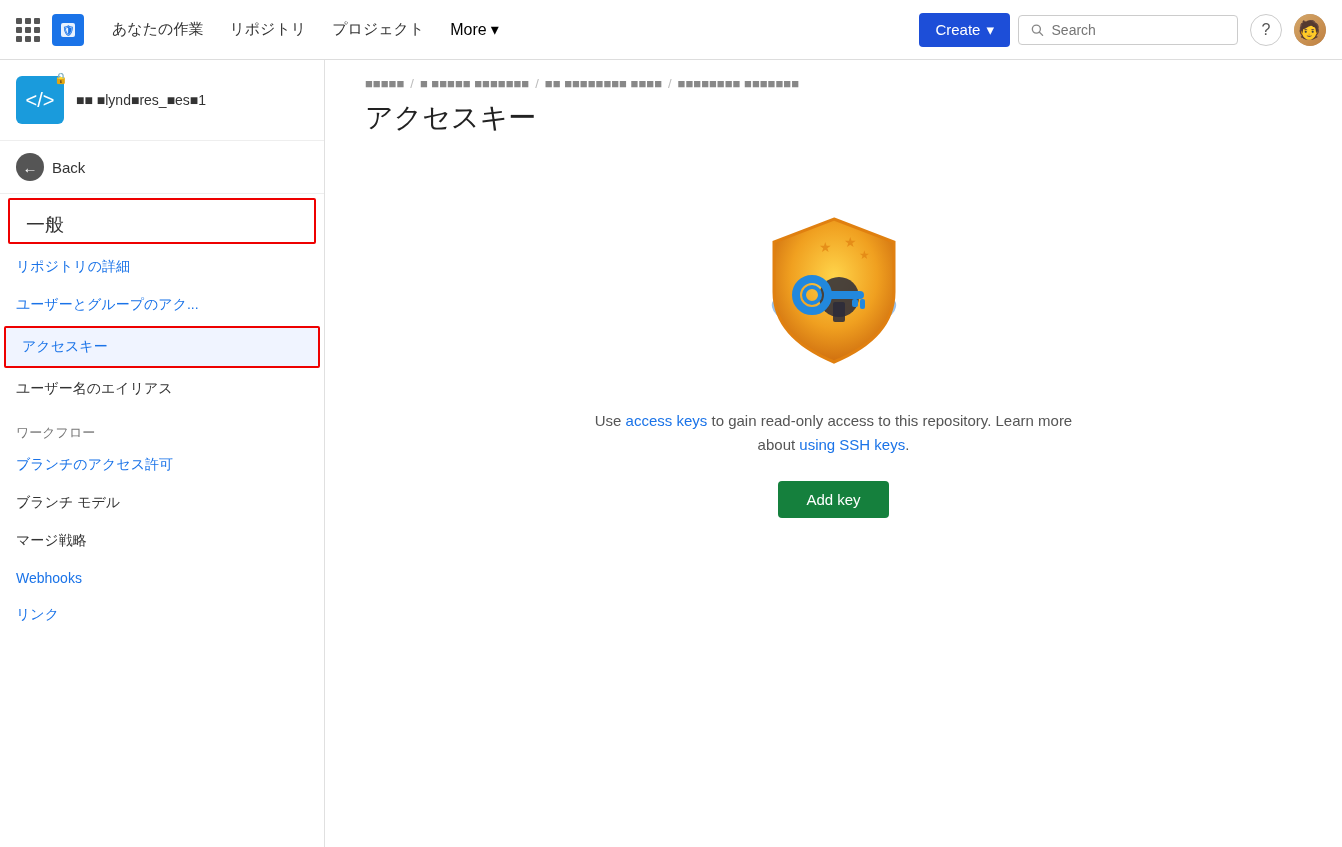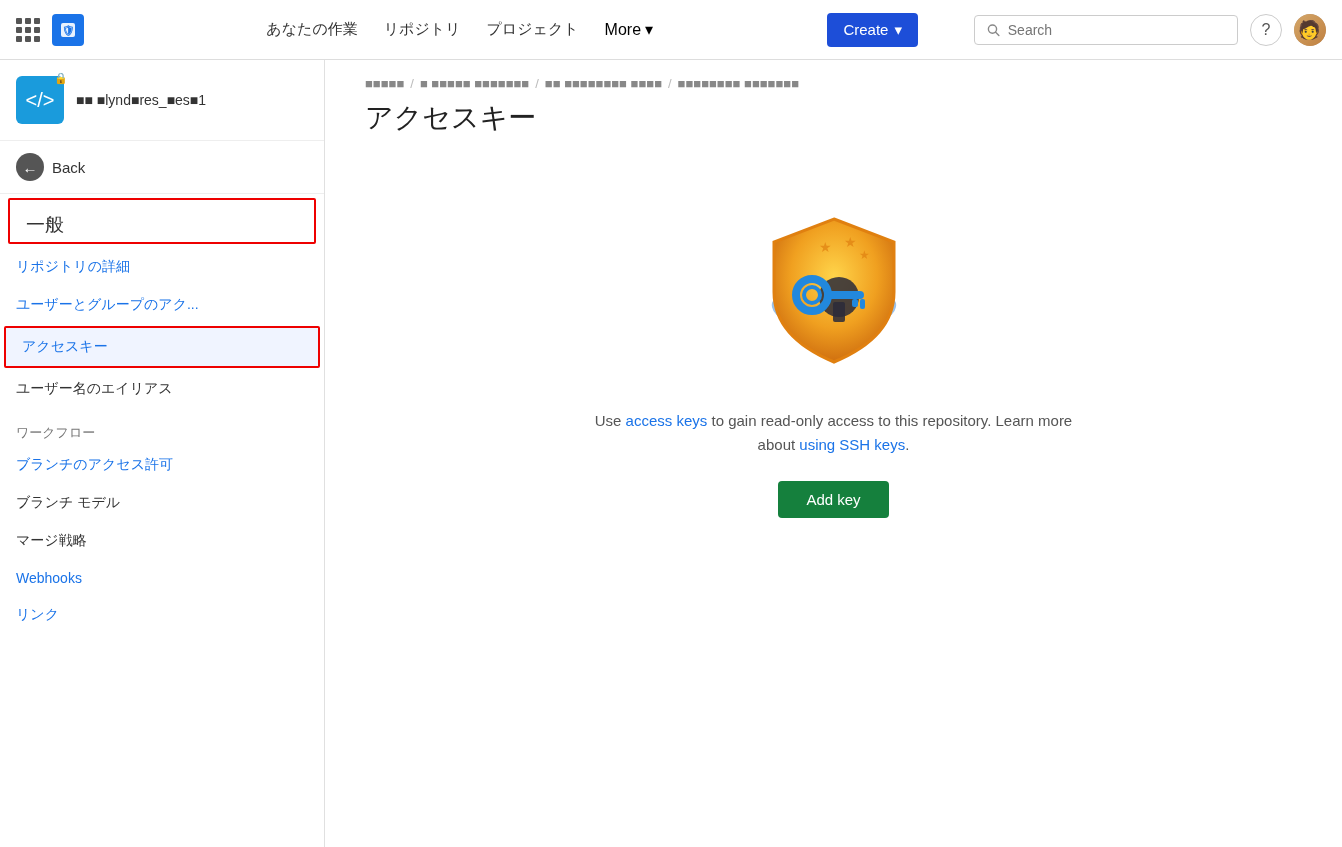--- a/index.html
+++ b/index.html
@@ -38,21 +38,20 @@
       align-items: center;
       justify-content: center;
       margin-right: 8px;
     }
     .nav-logo svg { color: white; }
     .nav-links {
       display: flex;
       align-items: center;
       gap: 2px;
       flex: 1;
-      justify-content: center;
     }
     .nav-link {
       padding: 8px 12px;
       color: #333;
       cursor: pointer;
       font-size: 15px;
       border-radius: 4px;
       text-decoration: none;
     }
     .nav-more {
@@ -82,23 +81,22 @@
       gap: 12px;
       margin-left: auto;
     }
     .search-box {
       display: flex;
       align-items: center;
       border: 1px solid #ccc;
       border-radius: 4px;
       padding: 6px 12px;
       gap: 8px;
-      width: 264px;
+      width: 220px;
       background: #fff;
-      margin-left: 48px;
     }
     .search-box input {
       border: none;
       outline: none;
       font-size: 14px;
       width: 100%;
       color: #333;
     }
     .help-btn {
       width: 32px;

